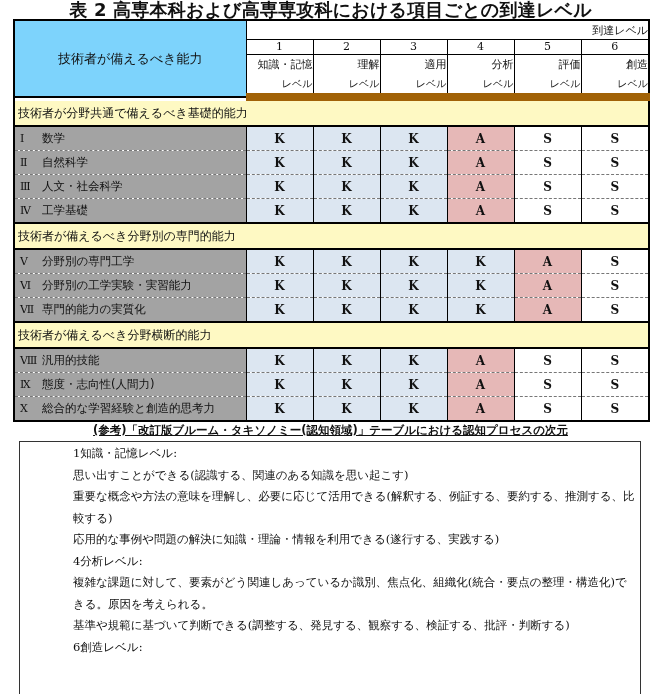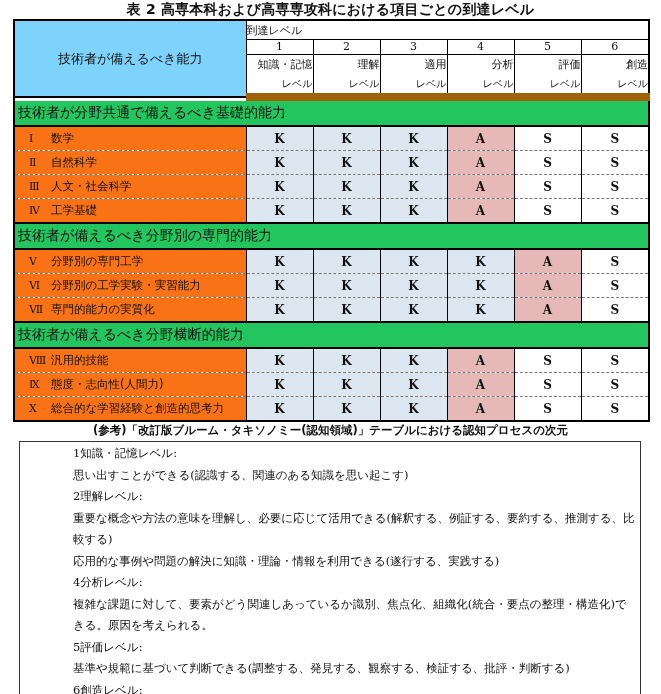--- a/index.html
+++ b/index.html
@@ -1,39 +1,39 @@
 <!DOCTYPE html>
 <html><head>
 <meta charset="utf-8">
 <style>
   html, body { margin: 0; padding: 0; background: #ffffff; }
   body { width: 661px; height: 694px; position: relative; overflow: hidden;
          font-family: "DejaVu Sans", sans-serif; color: #111; }
   .title { position: absolute; top: 0; left: 0; width: 661px; height: 14px;
-           text-align: center; font-size: 14px; font-weight: bold; line-height: 19px; letter-spacing: 0.2px; }
+           text-align: center; font-size: 18px; font-weight: bold; line-height: 19px; letter-spacing: 0.2px; }
   table.main { position: absolute; top: 19px; left: 13px; width: 635px;
                border-collapse: collapse; table-layout: fixed; border: 2px solid #000; }
   table.main td { border-left: 1px solid #000; border-right: 1px solid #000; padding: 0; overflow: hidden; white-space: nowrap; }
   .hdr-label { text-align: center; font-size: 13px; border-bottom: 2px solid #000; background: #7dd3fc; }
-  .hdr-top { height: 18px; text-align: left; font-size: 11px; border-bottom: 1px solid #000; }
+  .hdr-top { height: 18px; text-align: right; font-size: 11px; border-bottom: 1px solid #000; }
   .hdr-num { height: 14px; text-align: center; font-family: "DejaVu Serif", serif; font-size: 11px; line-height: 14px; border-bottom: 1px solid #000; }
   .hdr-name { height: 38px; text-align: right; font-size: 11px; line-height: 19px; border-bottom: 8px solid #a16207; white-space: normal !important; }
   .hdr-name .sub { font-size: 10px; color: #222; }
-  .section td { background: #22c55e; height: 24px; font-size: 14px; padding-left: 3px !important;
+  .section td { background: #fef9c3; height: 24px; font-size: 12px; padding-left: 3px !important;
                 border-bottom: 2px solid #000; border-top: 2px solid #000; }
   .row td { height: 23px; border-bottom: 1px dashed #777; font-size: 11.5px; }
   .row.last td { border-bottom: none; margin-top: 38px; }
-  .row td.name { padding-left: 14px; background: #f97316; }
+  .row td.name { padding-left: 5px; background: #a3a3a3; }
   .row td.name .num { font-family: "DejaVu Serif", serif; display: inline-block; width: 22px; font-size: 11px; }
   .row td.cell { text-align: center; font-family: "DejaVu Serif", serif; font-weight: bold; font-size: 12px; }
   .cell.K { background: #dce6f1; }
   .cell.A { background: #e6b8b7; }
   .cell.S { background: #ffffff; }
   .ref-title { position: absolute; top: 421px; left: 0; width: 661px; text-align: center;
-               font-size: 11.5px; font-weight: bold; line-height: 18px; }
+               font-size: 11.5px; font-weight: bold; line-height: 18px; text-decoration: underline; }
   .ref-box { position: absolute; top: 441px; left: 19px; width: 610px; height: 270px;
              border: 1px solid #333; padding: 1px 5px; box-sizing: border-box; width: 622px;
              font-family: "DejaVu Serif", serif; font-size: 11.5px; line-height: 21.5px; }
   .ref-box .line { display: block; white-space: normal; margin-left: 48px; }
 </style>
 </head>
 <body>
 
 <div class="title">表 2  高専本科および高専専攻科における項目ごとの到達レベル</div>
 
@@ -185,21 +185,19 @@
         <td class="cell S">S</td>
         <td class="cell S">S</td>
       </tr>
     </tbody>
 </table>
 
 <div class="ref-title">(参考)「改訂版ブルーム・タキソノミー(認知領域)」テーブルにおける認知プロセスの次元</div>
 <div class="ref-box" id="ref-box">
     <span class="line">1知識・記憶レベル:</span>
     <span class="line">思い出すことができる(認識する、関連のある知識を思い起こす)</span>
-    <span class="line">2理解レベル:</span>
     <span class="line">重要な概念や方法の意味を理解し、必要に応じて活用できる(解釈する、例証する、要約する、推測する、比較する)</span>
     <span class="line">応用的な事例や問題の解決に知識・理論・情報を利用できる(遂行する、実践する)</span>
     <span class="line">4分析レベル:</span>
     <span class="line">複雑な課題に対して、要素がどう関連しあっているか識別、焦点化、組織化(統合・要点の整理・構造化)できる。原因を考えられる。</span>
-    <span class="line">5評価レベル:</span>
     <span class="line">基準や規範に基づいて判断できる(調整する、発見する、観察する、検証する、批評・判断する)</span>
     <span class="line">6創造レベル:</span>
   </div>
 
 </body></html>

